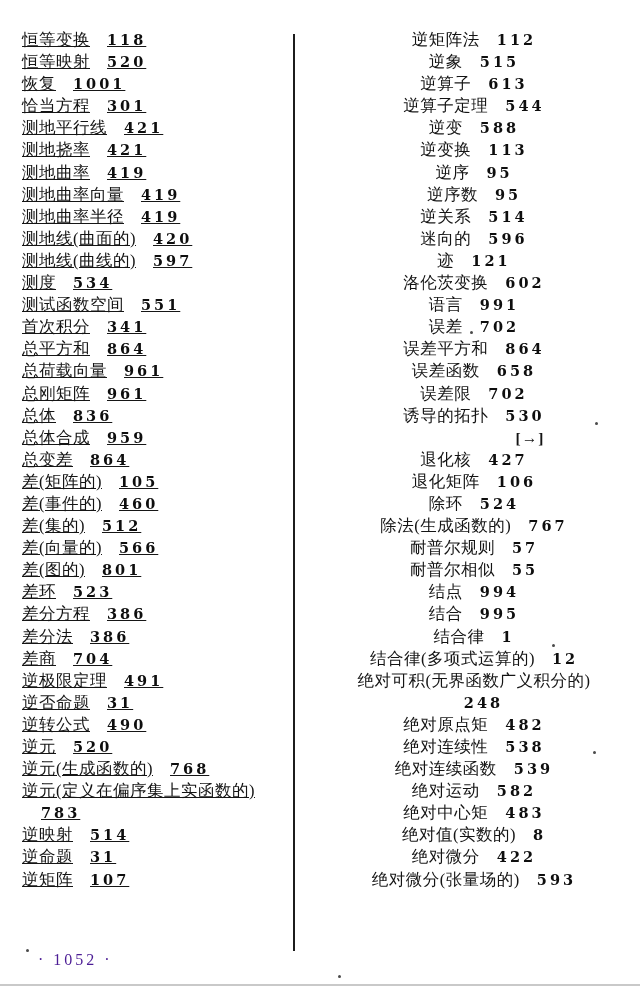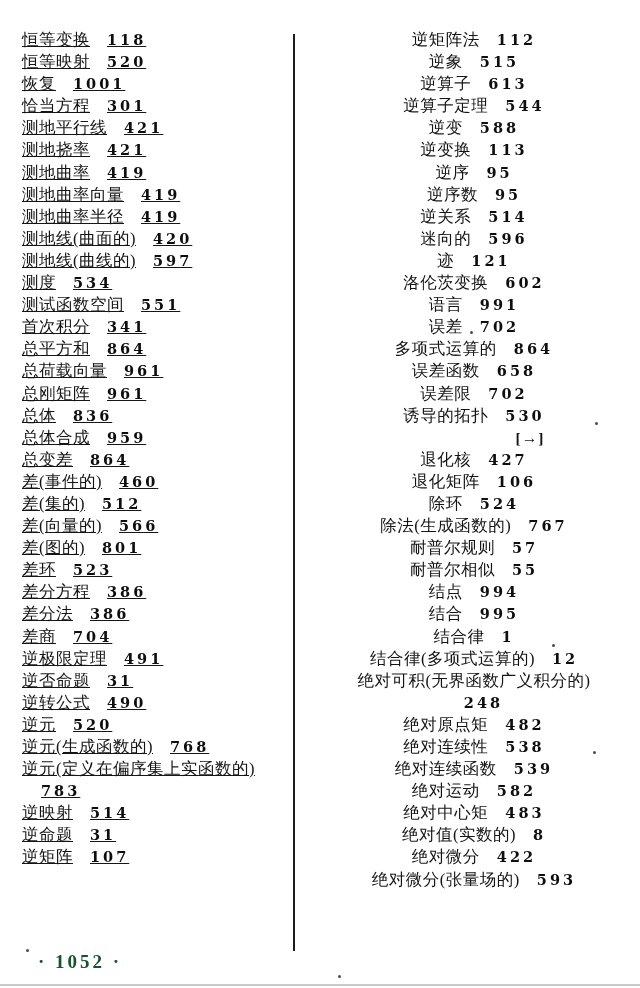--- a/index.html
+++ b/index.html
@@ -50,24 +50,24 @@
   }
   .divider {
     position: absolute;
     left: 293px; top: 34px;
     width: 2px; height: 917px;
     background: #1c1c1c;
   }
   .footer {
     position: absolute;
     left: 38px; top: 951px;
-    font-size: 19px;
-    font-weight: 700;
+    font-size: 16px;
+    font-weight: 400;
     letter-spacing: 3px;
-    color: #14532d;
+    color: #4c1d95;
     white-space: nowrap;
   }
   .speck {
     position: absolute;
     width: 3px; height: 3px;
     border-radius: 50%;
     background: #4a4a4a;
   }
   .scan-edge {
     position: absolute;
@@ -95,20 +95,21 @@
       <div class="row"><span class="term">测地线(曲线的)</span><span class="pageref">597</span></div>
       <div class="row"><span class="term">测度</span><span class="pageref">534</span></div>
       <div class="row"><span class="term">测试函数空间</span><span class="pageref">551</span></div>
       <div class="row"><span class="term">首次积分</span><span class="pageref">341</span></div>
       <div class="row"><span class="term">总平方和</span><span class="pageref">864</span></div>
       <div class="row"><span class="term">总荷载向量</span><span class="pageref">961</span></div>
       <div class="row"><span class="term">总刚矩阵</span><span class="pageref">961</span></div>
       <div class="row"><span class="term">总体</span><span class="pageref">836</span></div>
       <div class="row"><span class="term">总体合成</span><span class="pageref">959</span></div>
       <div class="row"><span class="term">总变差</span><span class="pageref">864</span></div>
+      <div class="row"><span class="term">差(矩阵的)</span><span class="pageref">105</span></div>
       <div class="row"><span class="term">差(事件的)</span><span class="pageref">460</span></div>
       <div class="row"><span class="term">差(集的)</span><span class="pageref">512</span></div>
       <div class="row"><span class="term">差(向量的)</span><span class="pageref">566</span></div>
       <div class="row"><span class="term">差(图的)</span><span class="pageref">801</span></div>
       <div class="row"><span class="term">差环</span><span class="pageref">523</span></div>
       <div class="row"><span class="term">差分方程</span><span class="pageref">386</span></div>
       <div class="row"><span class="term">差分法</span><span class="pageref">386</span></div>
       <div class="row"><span class="term">差商</span><span class="pageref">704</span></div>
       <div class="row"><span class="term">逆极限定理</span><span class="pageref">491</span></div>
       <div class="row"><span class="term">逆否命题</span><span class="pageref">31</span></div>
@@ -132,21 +133,21 @@
       <div class="row"><span class="term">逆变</span><span class="pageref">588</span></div>
       <div class="row"><span class="term">逆变换</span><span class="pageref">113</span></div>
       <div class="row"><span class="term">逆序</span><span class="pageref">95</span></div>
       <div class="row"><span class="term">逆序数</span><span class="pageref">95</span></div>
       <div class="row"><span class="term">逆关系</span><span class="pageref">514</span></div>
       <div class="row"><span class="term">迷向的</span><span class="pageref">596</span></div>
       <div class="row"><span class="term">迹</span><span class="pageref">121</span></div>
       <div class="row"><span class="term">洛伦茨变换</span><span class="pageref">602</span></div>
       <div class="row"><span class="term">语言</span><span class="pageref">991</span></div>
       <div class="row"><span class="term">误差</span><span class="pageref">702</span></div>
-      <div class="row"><span class="term">多项式运算的</span><span class="pageref">864</span></div>
+      <div class="row"><span class="term">误差平方和</span><span class="pageref">864</span></div>
       <div class="row"><span class="term">误差函数</span><span class="pageref">658</span></div>
       <div class="row"><span class="term">误差限</span><span class="pageref">702</span></div>
       <div class="row"><span class="term">诱导的拓扑</span><span class="pageref">530</span></div>
       <div class="row header"><span class="term">[→]</span></div>
       <div class="row"><span class="term">退化核</span><span class="pageref">427</span></div>
       <div class="row"><span class="term">退化矩阵</span><span class="pageref">106</span></div>
       <div class="row"><span class="term">除环</span><span class="pageref">524</span></div>
       <div class="row"><span class="term">除法(生成函数的)</span><span class="pageref">767</span></div>
       <div class="row"><span class="term">耐普尔规则</span><span class="pageref">57</span></div>
       <div class="row"><span class="term">耐普尔相似</span><span class="pageref">55</span></div>

